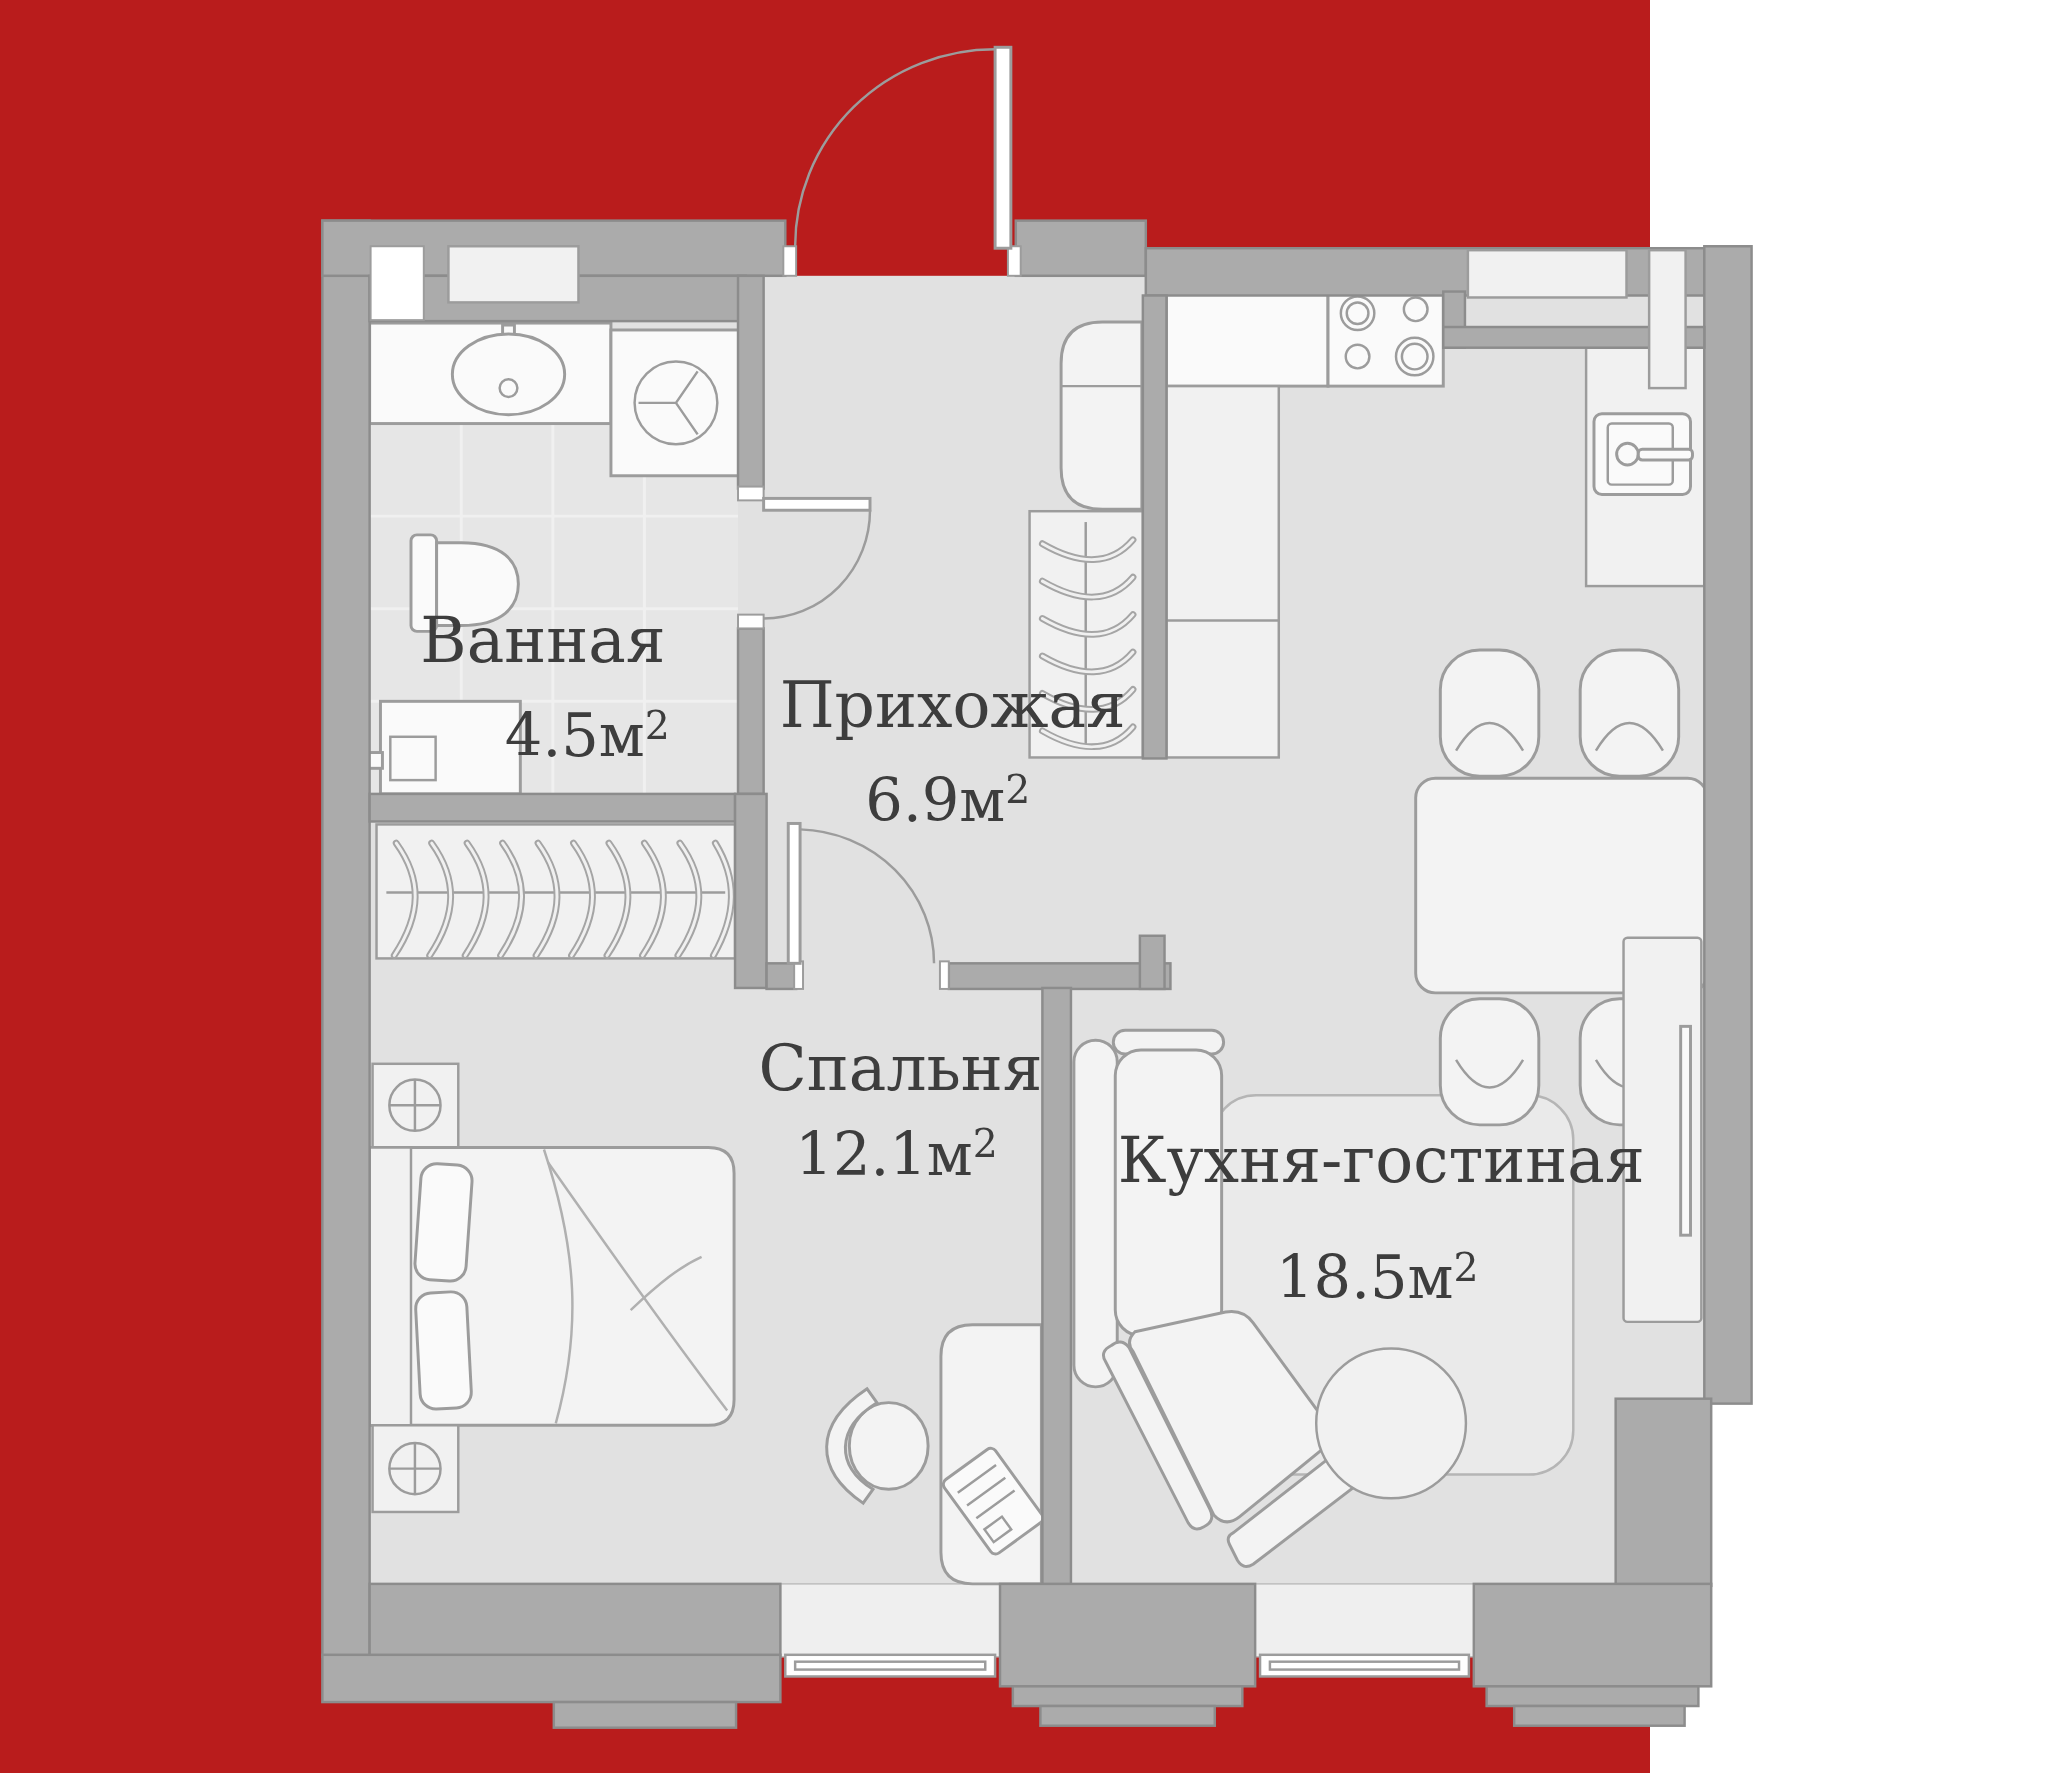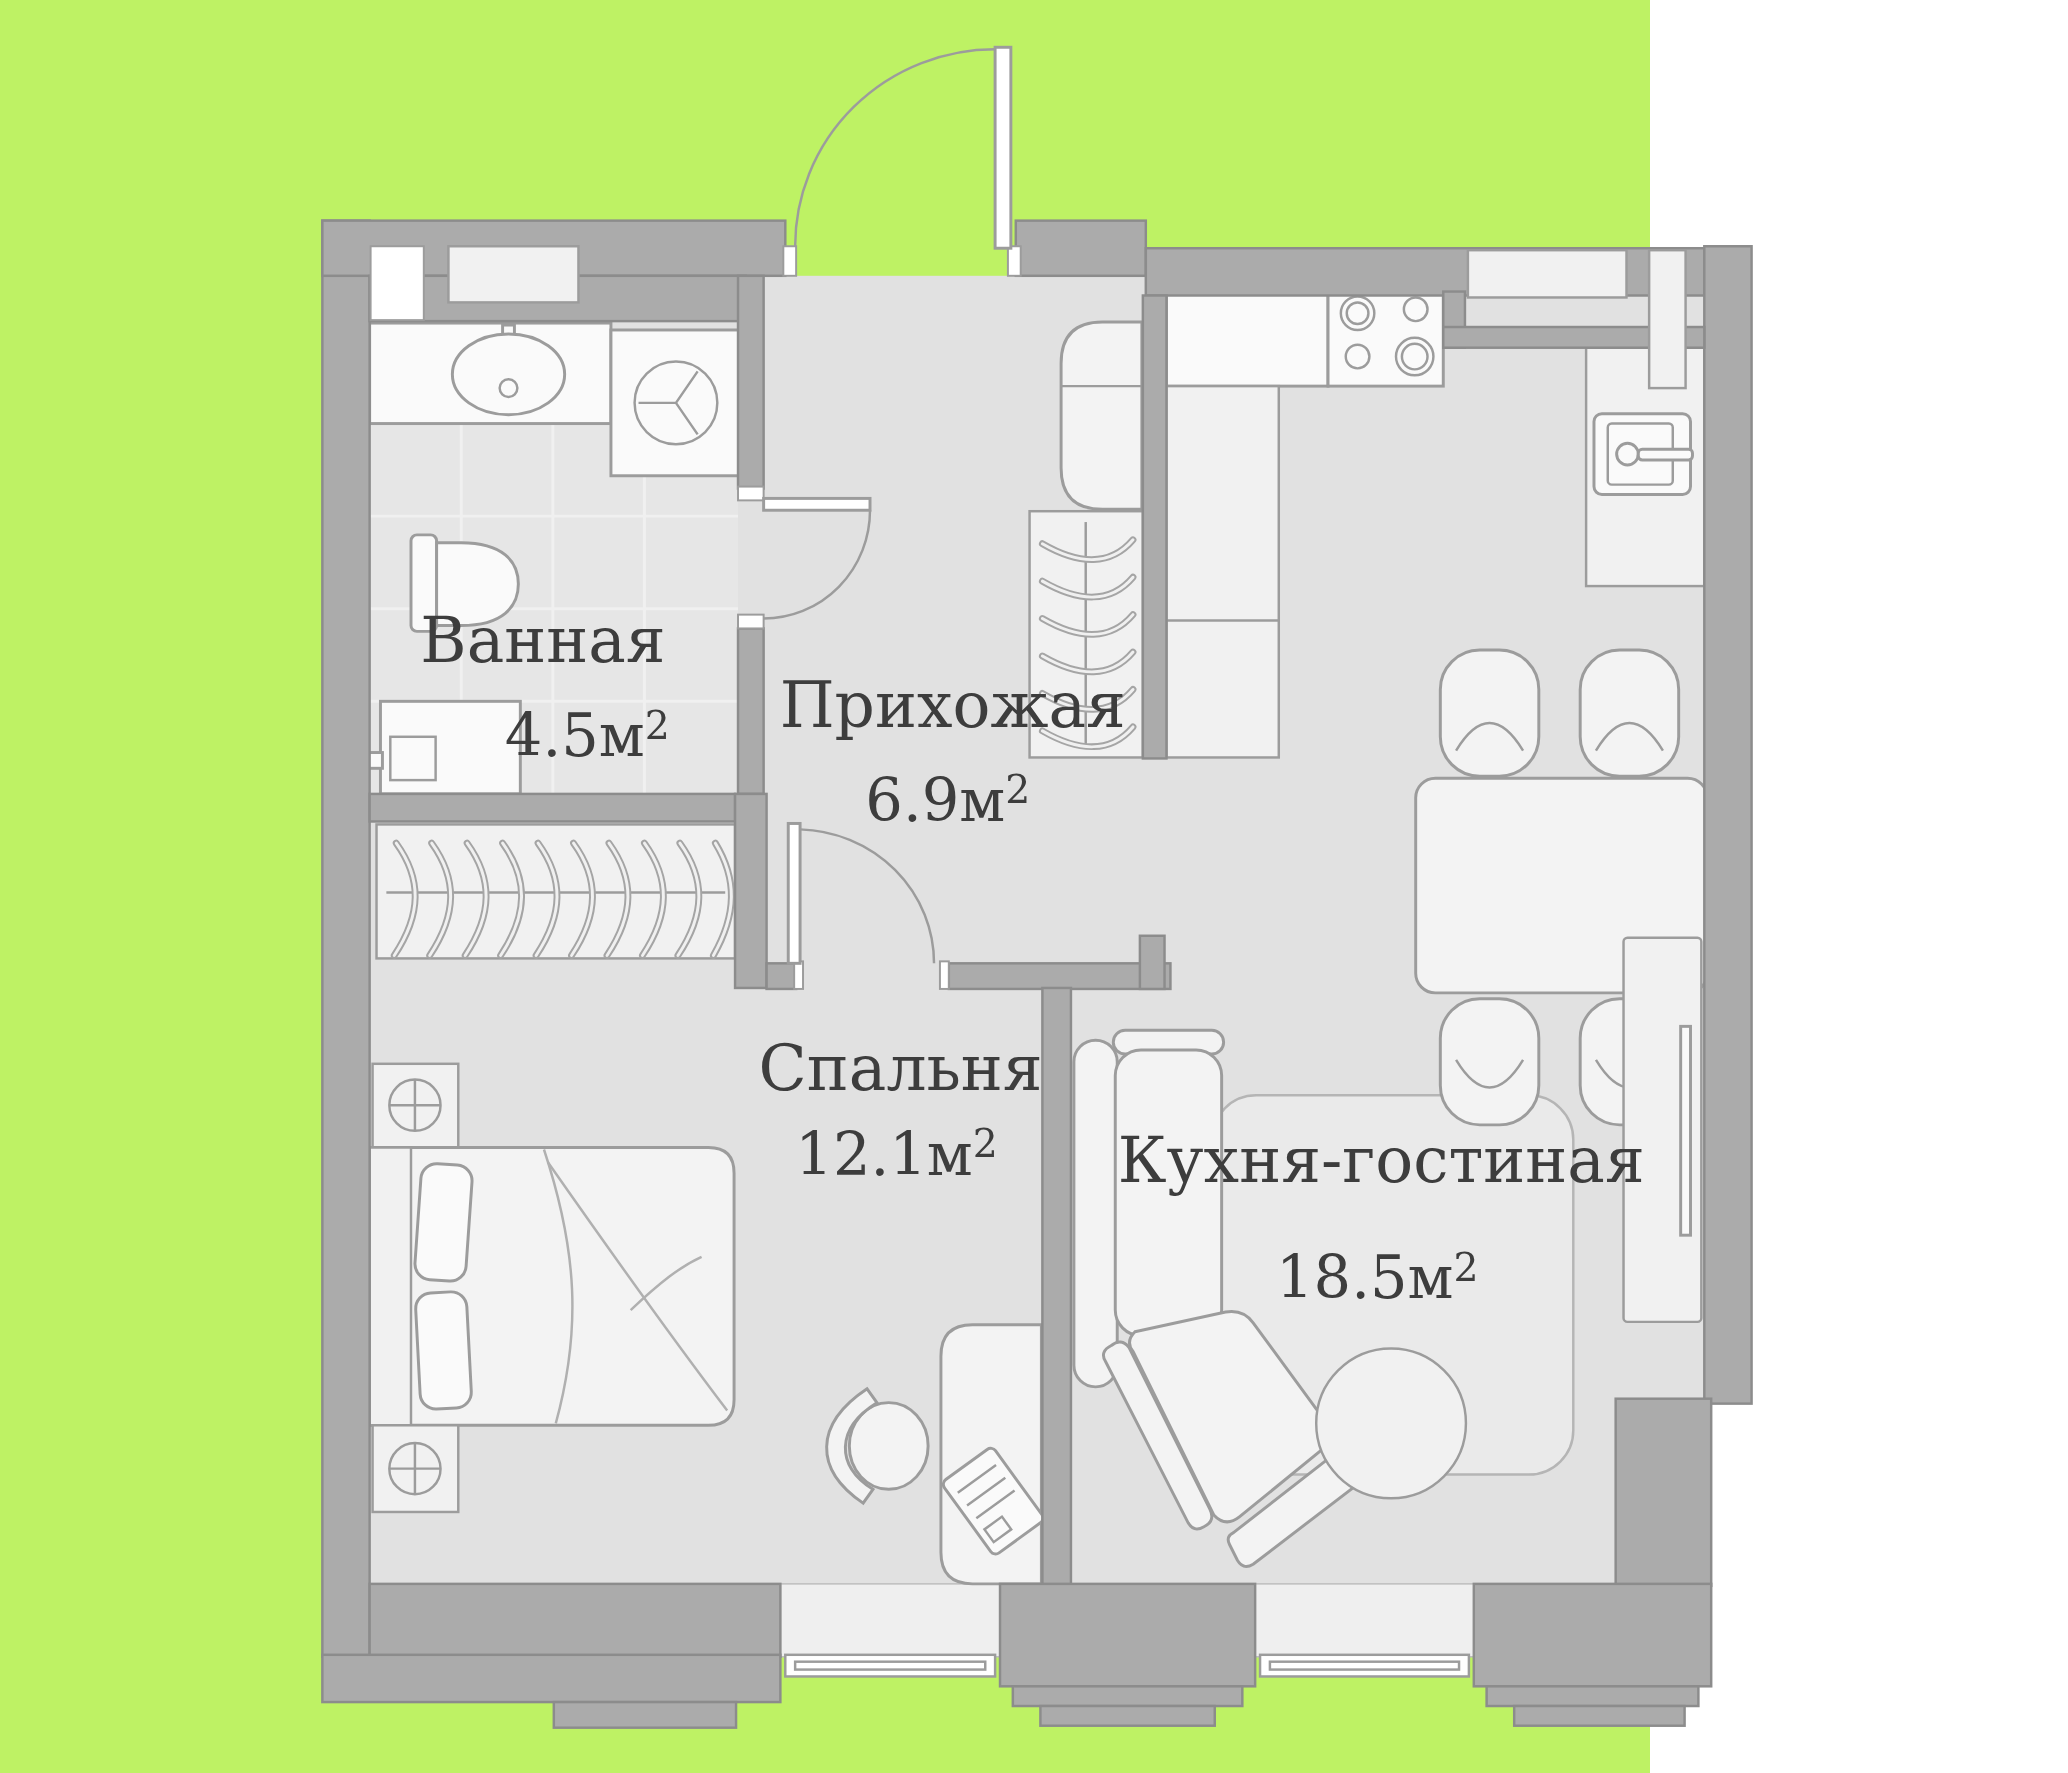--- a/index.html
+++ b/index.html
@@ -1,16 +1,16 @@
 <!DOCTYPE html>
 <html><head>
 <meta charset="utf-8">
 <style>
   html,body{margin:0;padding:0;background:#ffffff;}
-  .plan-wrap{width:1650px;height:1773px;position:relative;background:#bef264;}
+  .plan-wrap{width:1650px;height:1773px;position:relative;background:#b91c1c;}
   svg{display:block;}
   .wall{fill:#ababab;stroke:#8c8c8c;stroke-width:2.5;}
   .niche{fill:#f1f1f1;stroke:#9c9c9c;stroke-width:2.5;}
   .jamb{fill:#ffffff;stroke:#9c9c9c;stroke-width:2;}
   .floor{fill:#e1e1e1;}
   .tile{fill:#e6e6e6;}
   .tileline{stroke:#f0f0f0;stroke-width:3;fill:none;}
   .sill{fill:#efefef;stroke:#bdbdbd;stroke-width:1.5;}
   .glz{fill:#ffffff;stroke:#9c9c9c;stroke-width:2.5;}
   .furn{fill:#f3f3f3;stroke:#9c9c9c;stroke-width:3;}

